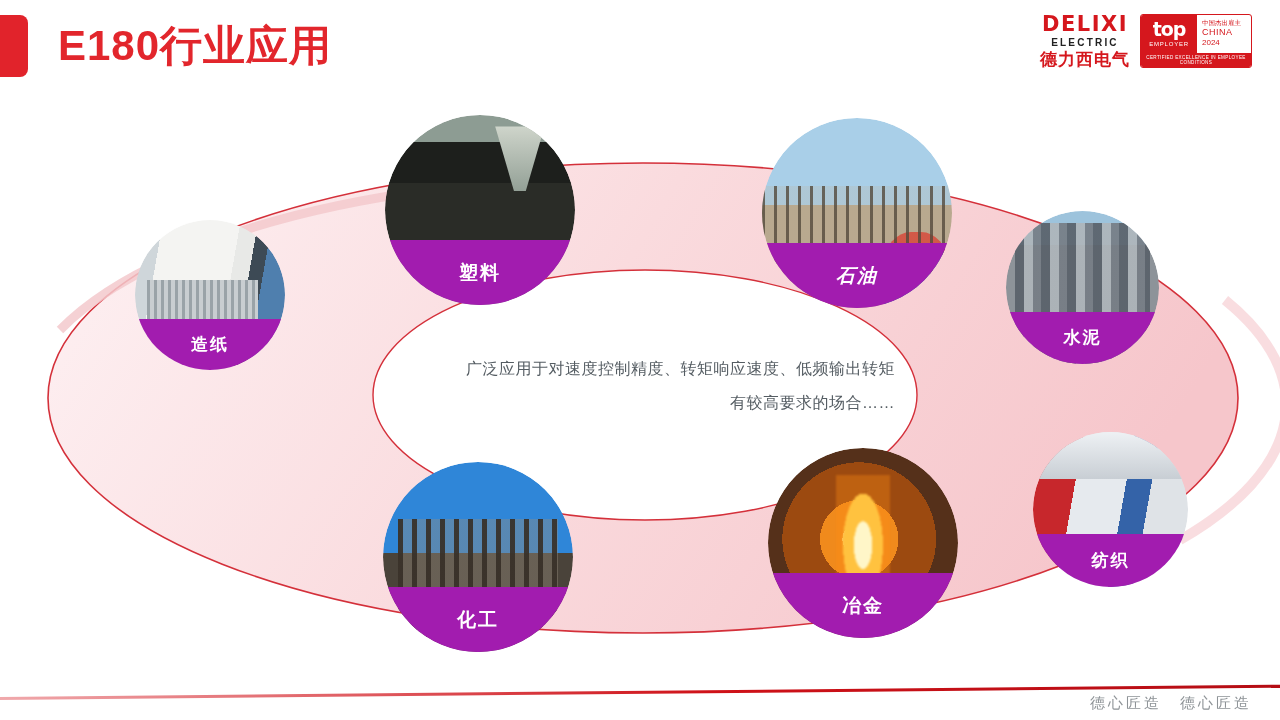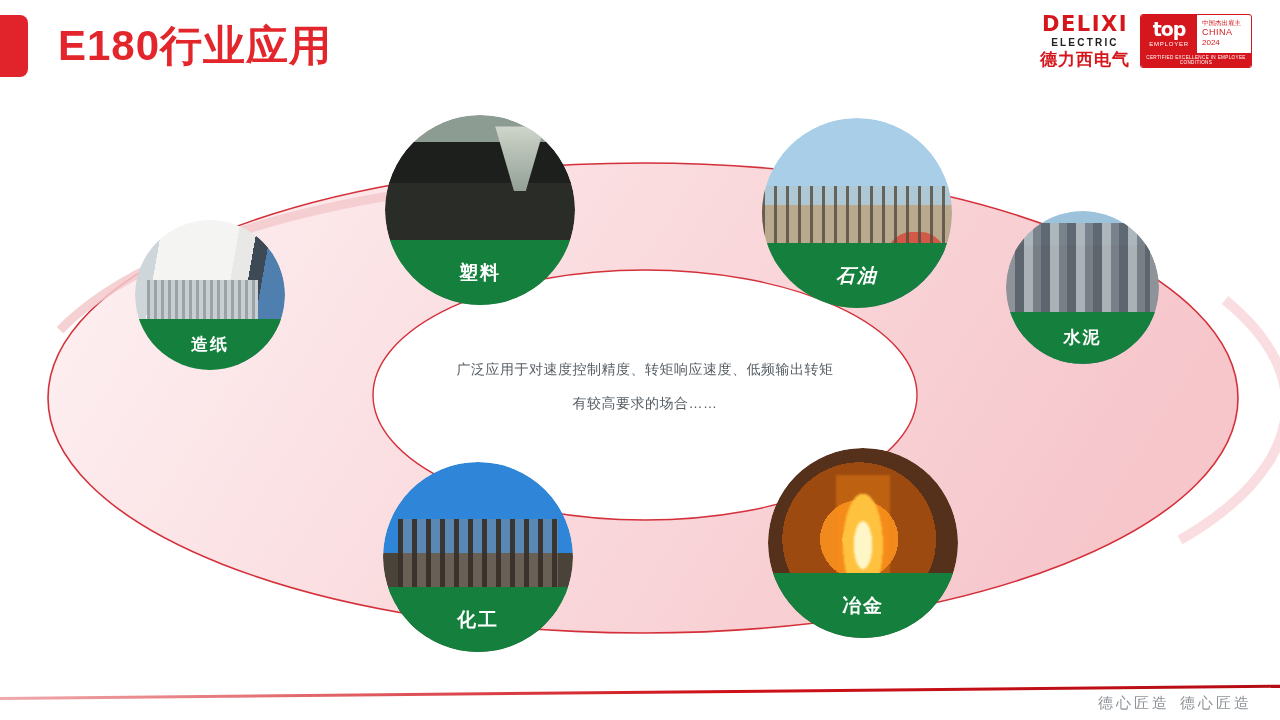--- a/index.html
+++ b/index.html
@@ -141,23 +141,23 @@
     width: 1280px;
     height: 720px;
   }
 
   
   .center-caption {
     position: absolute;
     left: 395px;
     top: 352px;
     width: 500px;
-    text-align: center;
+    text-align: right;
     color: #555d63;
-    font-size: 14px;
+    font-size: 16px;
     line-height: 34px;
     letter-spacing: .5px;
   }
 
   
   .bubble {
     position: absolute;
     border-radius: 50%;
     overflow: hidden;
   }
@@ -165,21 +165,21 @@
     position: absolute;
     inset: 0;
     border-radius: 50%;
   }
   .bubble .band {
     position: absolute;
     left: 0;
     right: 0;
     bottom: 0;
     height: 34%;
-    background: #15803d;
+    background: #a21caf;
     display: flex;
     align-items: center;
     justify-content: center;
     color: #ffffff;
     font-weight: bold;
     letter-spacing: 2px;
   }
   .bubble.lg .band { font-size: 19px; }
   .bubble.sm .band { font-size: 17px; }
 
@@ -290,21 +290,21 @@
     transform-origin: left center;
   }
   .footer-text {
     position: absolute;
     right: 28px;
     top: 694px;
     font-size: 15px;
     color: #8e9397;
     letter-spacing: 3px;
     display: flex;
-    gap: 10px;
+    gap: 18px;
   }
 </style>
 </head>
 <body>
 
 <div id="slide">
 
   <div class="corner-accent"></div>
   <div class="slide-title">E180行业应用</div>
 
@@ -384,20 +384,24 @@
   <div class="bubble lg" style="left:383px; top:462px; width:190px; height:190px;">
     <div class="photo ph-chem"></div>
     <div class="band">化工</div>
   </div>
 
   <div class="bubble lg" style="left:768px; top:448px; width:190px; height:190px;">
     <div class="photo ph-metal"></div>
     <div class="band">冶金</div>
   </div>
 
+  <div class="bubble sm" style="left:1033px; top:432px; width:155px; height:155px;">
+    <div class="photo ph-textile"></div>
+    <div class="band">纺织</div>
+  </div>
 
   <div class="footer-line"></div>
   <div class="footer-text">
     <span>德心匠造</span>
     <span>德心匠造</span>
   </div>
 
 </div>
 
 </body></html>

